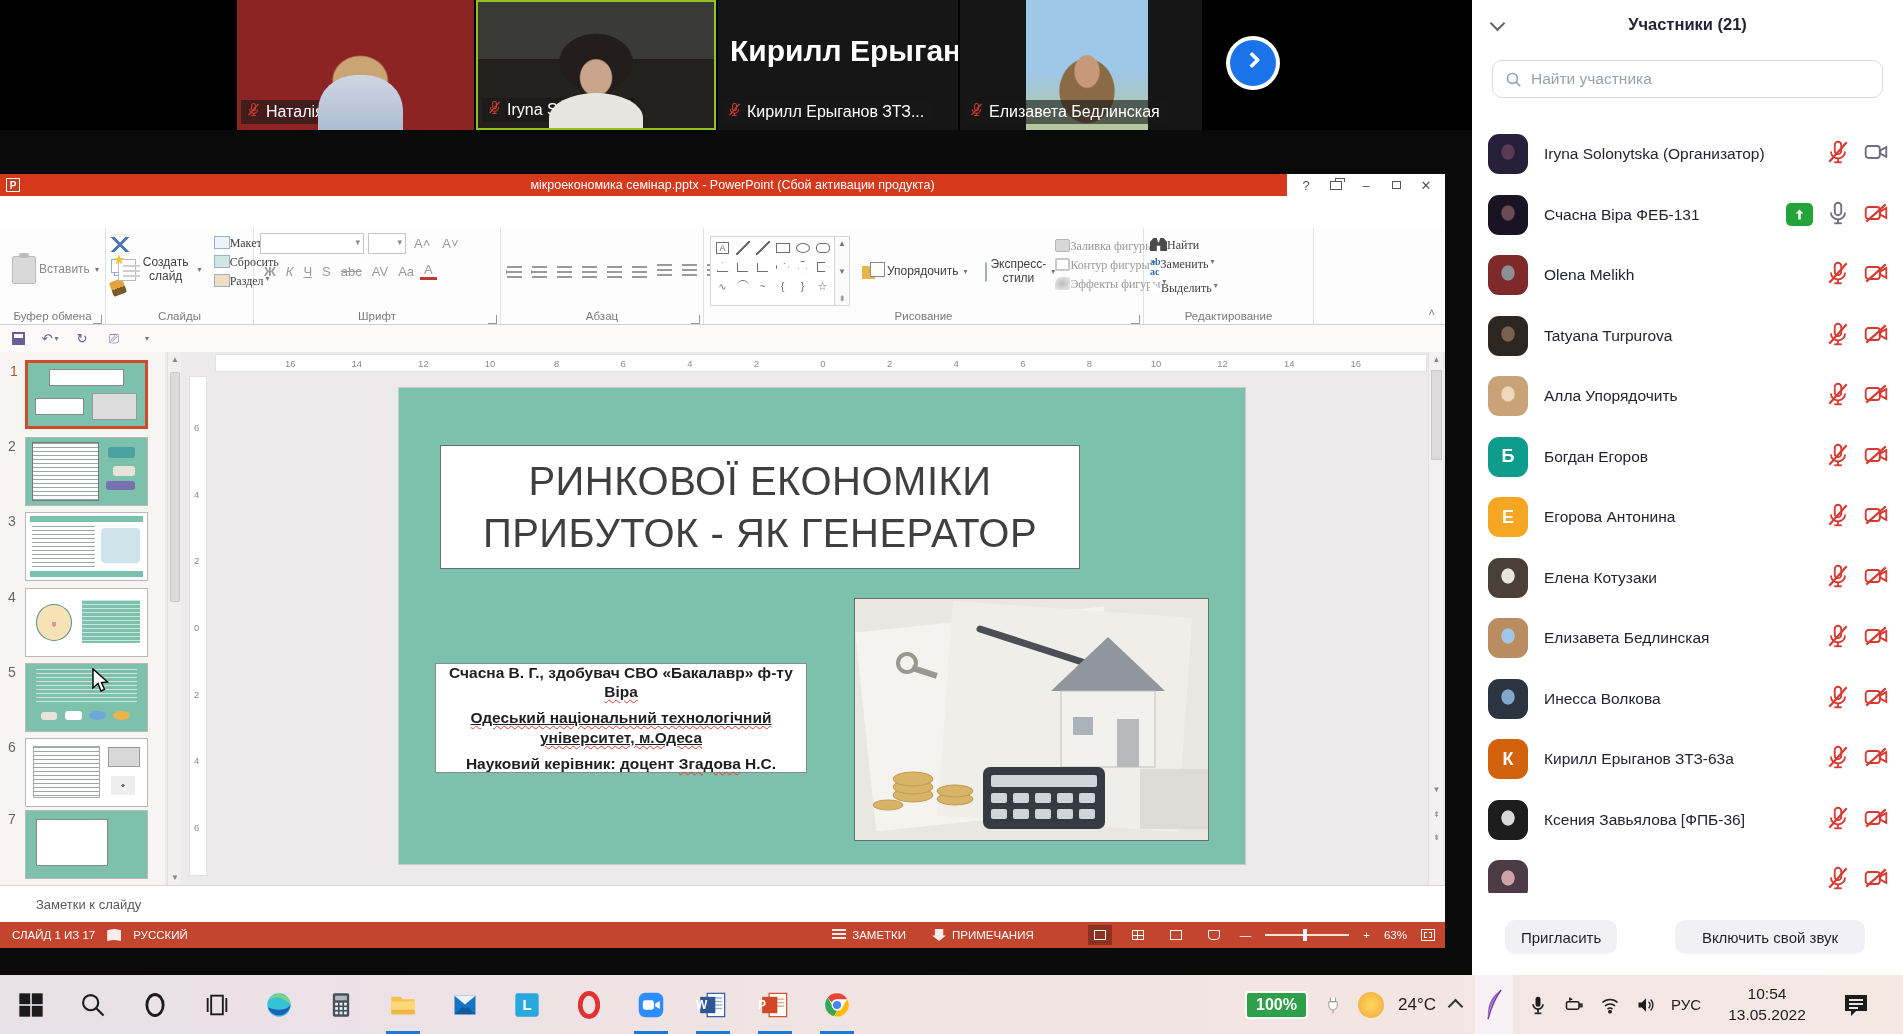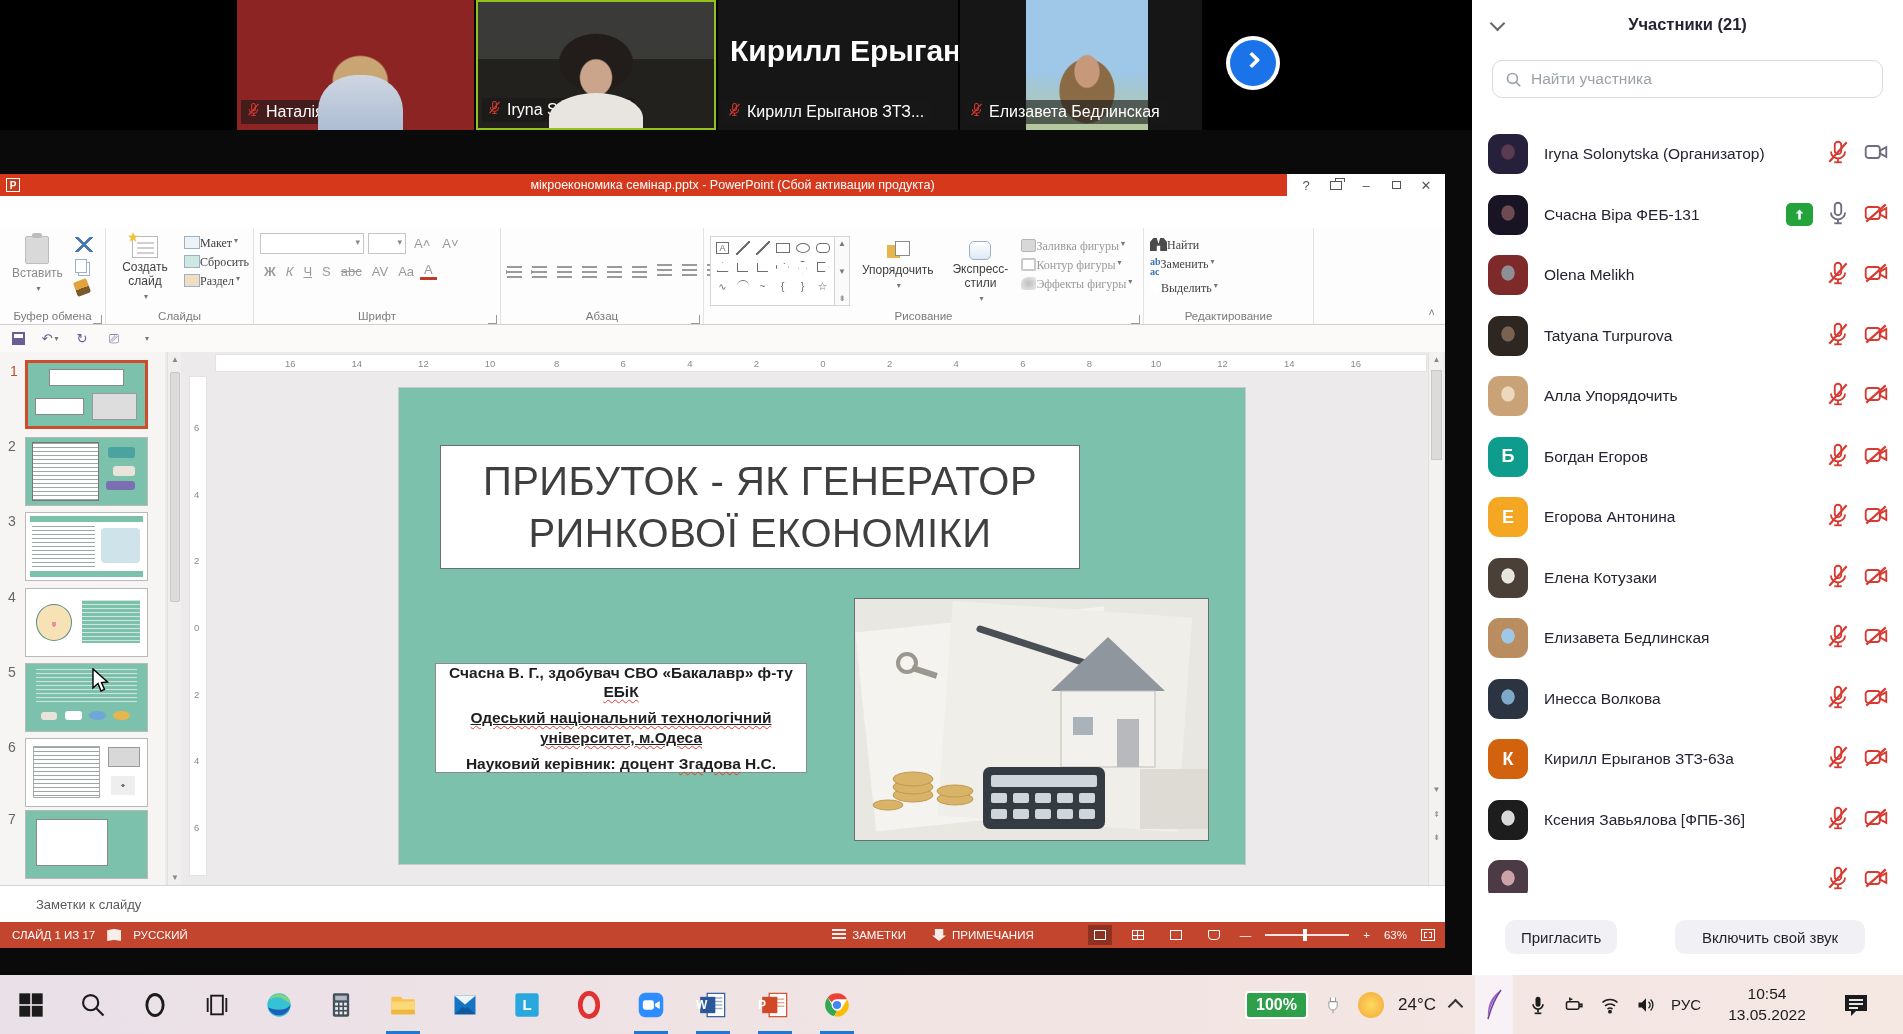--- a/index.html
+++ b/index.html
@@ -40,21 +40,21 @@
   .ptab{padding:0 15px;display:flex;align-items:center;color:#444;cursor:pointer;white-space:nowrap;}
   .ptab.file{background:#c8432c;color:#fff;padding:0 17px;}
   .ptab.on{color:#c0452e;border:1px solid #d8d8d8;border-bottom:1px solid #fff;margin-bottom:-1px;background:#fff;}
   .signin{margin-left:auto;display:flex;align-items:center;gap:7px;padding-right:10px;color:#444;}
   .signin .av{width:20px;height:20px;border-radius:50%;background:radial-gradient(5px 5px at 50% 35%,#8a8a8a 0 45%,transparent 50%),radial-gradient(9px 6px at 50% 85%,#8a8a8a 0 60%,transparent 65%),#e8e8e8;border:1px solid #cfcfcf;}
   
   .ribbon{position:absolute;left:0;top:54px;width:100%;height:97px;background:#fdfdfd;border-bottom:1px solid #d0d0d0;display:flex;}
   .rgroup{position:relative;border-right:1px solid #e2e2e2;padding:5px 4px 18px 6px;display:flex;gap:6px;}
   .glabel{position:absolute;left:0;bottom:2px;width:100%;text-align:center;font-size:11.5px;color:#7a7a7a;white-space:nowrap;}
   .launcher{position:absolute;right:3px;bottom:0px;width:9px;height:9px;border-right:1px solid #999;border-bottom:1px solid #999;cursor:pointer;}
-  .bigbtn{display:flex;flex-direction:column;align-items:center;justify-content:flex-start;gap:3px;padding:3px 6px;cursor:pointer;font-size:12px;color:#8a8a8a;text-align:center;line-height:1.15;}
+  .bigbtn{display:flex;flex-direction:row;align-items:center;justify-content:flex-start;gap:3px;padding:3px 6px;cursor:pointer;font-size:12px;color:#8a8a8a;text-align:center;line-height:1.15;}
   .bigbtn.dark{color:#3f3f3f;}
   .minicol{display:flex;flex-direction:column;justify-content:flex-start;gap:7px;padding-top:4px;}
   .mini{width:18px;height:15px;cursor:pointer;position:relative;}
   .rstack{display:flex;flex-direction:column;gap:4px;padding-top:3px;}
   .rrow{display:flex;font-size:12px;color:#3f3f3f;cursor:pointer;white-space:nowrap;font-family:Liberation Serif, serif;}
   .rrow.gray{color:#9a9a9a;}
   .dd{font-size:8px;color:#777;margin-left:2px;}
   
   .ic-clip{width:24px;height:28px;background:#d9d9d9;border:1px solid #bdbdbd;border-radius:2px;position:relative;}
   .ic-clip:after{content:"";position:absolute;left:6px;top:-4px;width:10px;height:5px;background:#bdbdbd;border-radius:2px;}
@@ -559,25 +559,25 @@
             <span class="rn" style="top: 50.2px;">6</span>
             <span class="rn" style="top: 116.8px;">4</span>
             <span class="rn" style="top: 183.4px;">2</span>
             <span class="rn" style="top: 250px;">0</span>
             <span class="rn" style="top: 316.6px;">2</span>
             <span class="rn" style="top: 383.2px;">4</span>
             <span class="rn" style="top: 449.8px;">6</span>
           </div>
         <div class="slide">
           <div class="stitle">
+            <span>РИНКОВОЇ ЕКОНОМІКИ</span>
             <span>ПРИБУТОК - ЯК ГЕНЕРАТОР</span>
-            <span>РИНКОВОЇ ЕКОНОМІКИ</span>
           </div>
           <div class="sinfo" id="sinfo">
-              <div><span>Счасна В. Г., здобувач СВО «Бакалавр» ф-ту </span><span class="wavy">ЕБіК</span></div>
+              <div><span>Счасна В. Г., здобувач СВО «Бакалавр» ф-ту </span><span class="wavy">Віра</span></div>
               <div class="u"><span class="wavy">Одеський національний технологічний університет, м.Одеса</span></div>
               <div><span>Науковий керівник: доцент </span><span class="wavy">Згадова</span><span> Н.С.</span></div>
             </div>
           <div class="spic">
             <svg width="353" height="241" viewBox="0 0 353 241">
               <rect x="0" y="0" width="353" height="241" fill="#e9e7e2"></rect>
               <rect x="10" y="20" width="250" height="200" fill="#f4f3ef" transform="rotate(-6 135 120)"></rect>
               <rect x="90" y="10" width="240" height="215" fill="#efeee9" transform="rotate(4 210 117)"></rect>
               <line x1="125" y1="30" x2="255" y2="72" stroke="#4a4f55" stroke-width="7" stroke-linecap="round"></line>
               <line x1="255" y1="72" x2="272" y2="79" stroke="#8a8f95" stroke-width="5" stroke-linecap="round"></line>

